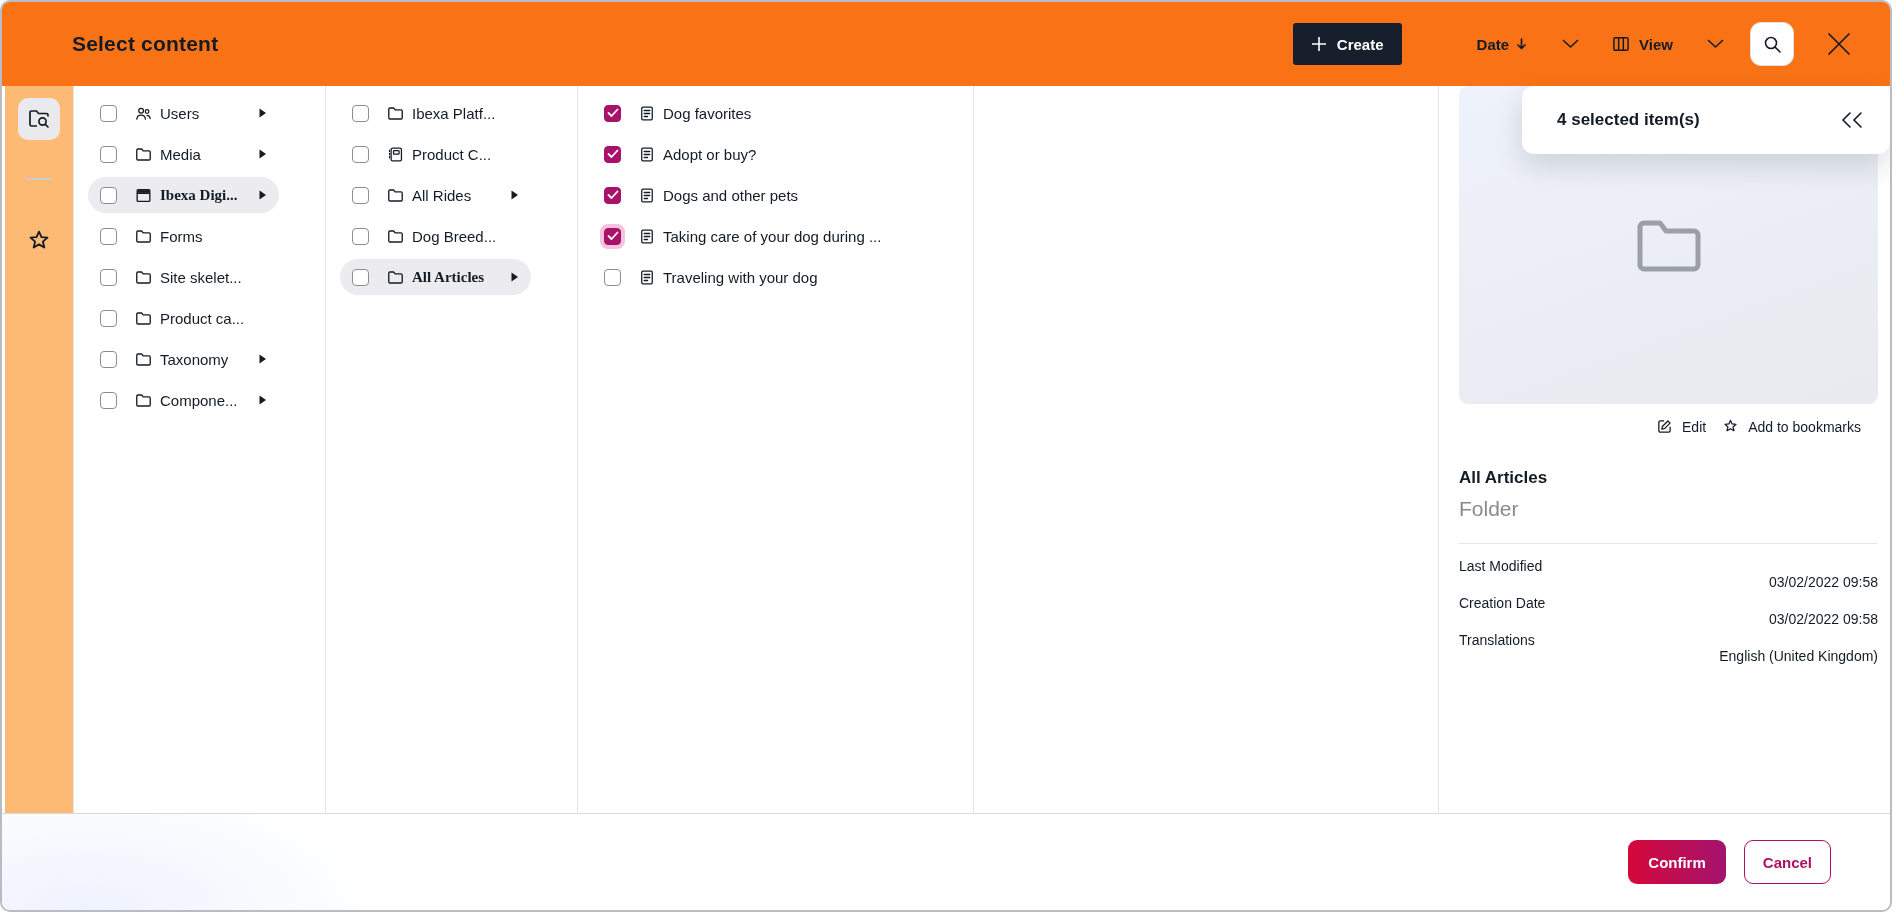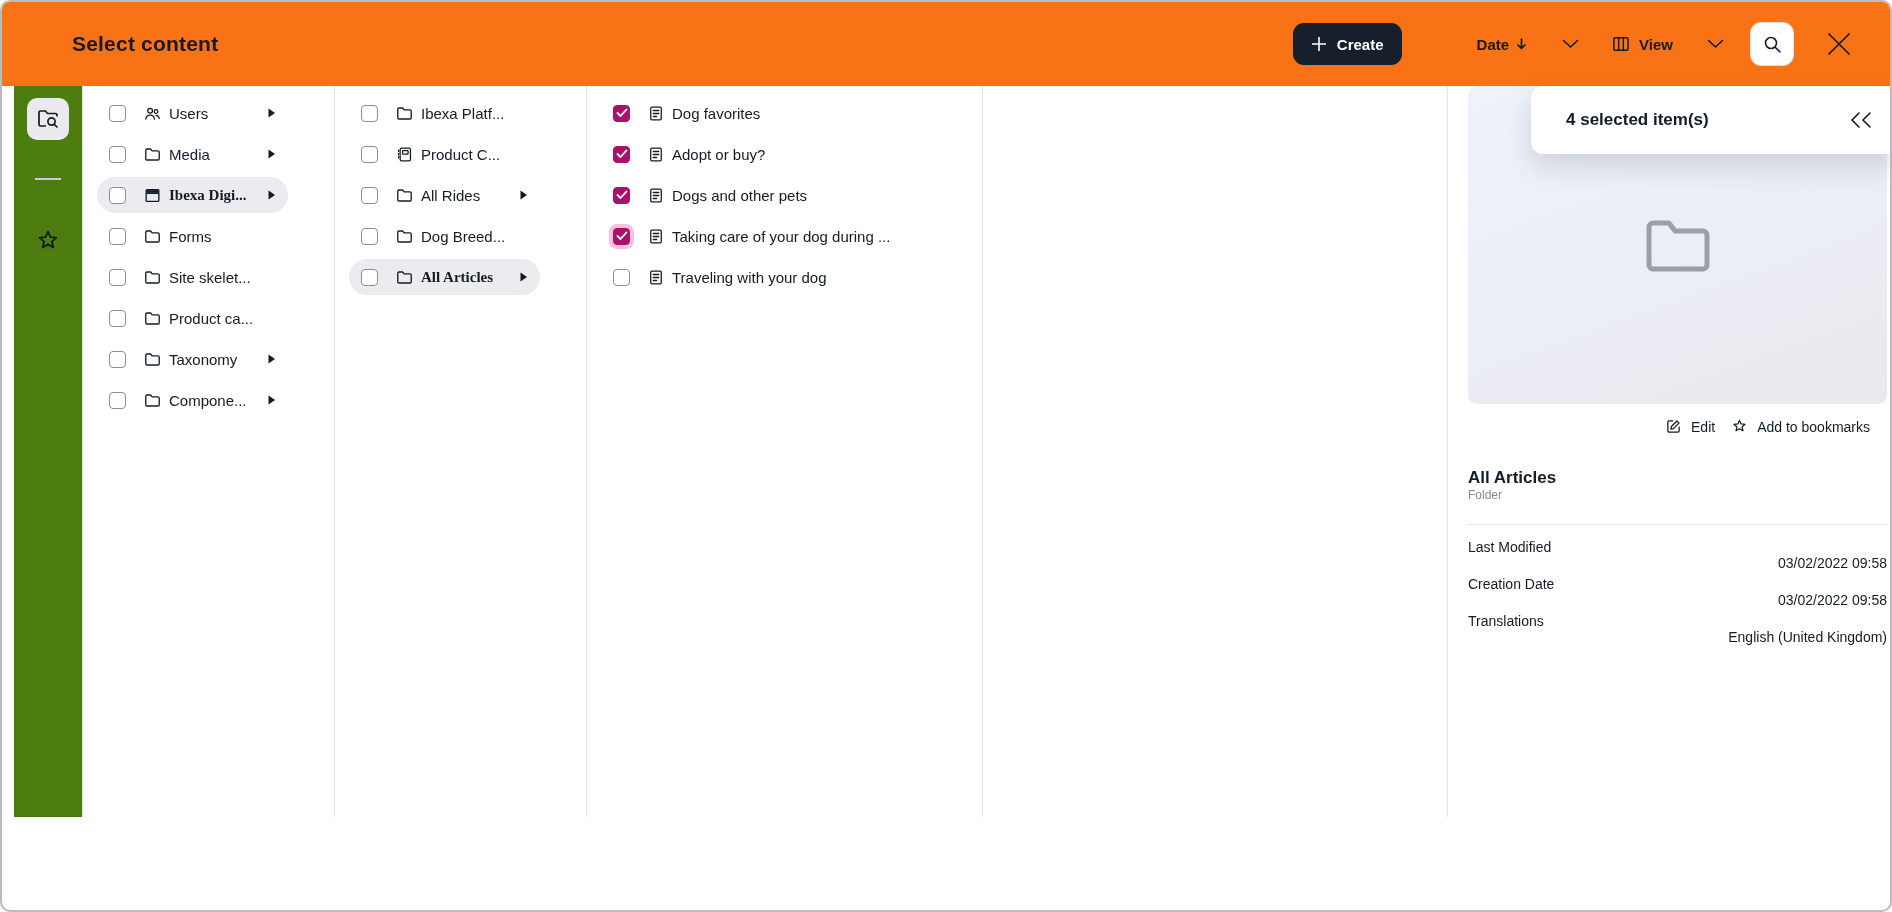--- a/index.html
+++ b/index.html
@@ -8,35 +8,35 @@
   .app {
     position:relative; width:1892px; height:912px; background:#fff;
     border:2px solid #b9bcc0; border-radius:10px; overflow:hidden;
   }
   
   .header { position:absolute; top:0; left:0; right:0; height:84px; display:flex; align-items:center; background:#f97316; }
   .page-title { margin-left:70px; font-size:21px; font-weight:bold; letter-spacing:.2px; }
   .hspacer { flex:1; }
   .btn-create {
     display:flex; align-items:center; gap:10px; height:42px; padding:0 18px;
-    background:#161f2b; color:#fff; border:none; border-radius:11px;
+    background:#161f2b; color:#fff; border:none; border-radius:3px;
     font-size:15px; font-weight:bold; cursor:pointer;
   }
   .sort-group { display:flex; align-items:center; margin-left:75px; gap:6px; font-size:15px; font-weight:bold; cursor:pointer; }
   .sort-chevron { margin-left:28px; }
   .view-group { display:flex; align-items:center; margin-left:32px; gap:8px; font-size:15px; font-weight:bold; cursor:pointer; }
   .view-chevron { margin-left:26px; }
   .btn-search {
     width:44px; height:44px; margin-left:26px; border:1px solid #e2e3e7; border-radius:11px;
     background:#fff; display:flex; align-items:center; justify-content:center; cursor:pointer;
   }
   .btn-close { margin-left:28px; margin-right:34px; width:34px; height:34px; background:none; border:none; display:flex; align-items:center; justify-content:center; cursor:pointer; }
   svg { display:block; }
   
-  .main { position:absolute; top:84px; left:12px; right:0; height:731px; background:#4d7c0f; }
+  .main { position:absolute; top:84px; left:3px; right:0; height:731px; background:#fdba74; }
   .rail { position:absolute; left:0; top:0; width:69px; height:100%; border-right:1px solid #e4e5e9; display:flex; flex-direction:column; align-items:center; }
   .rail-btn { width:42px; height:42px; margin-top:12px; border:none; background:none; border-radius:10px; display:flex; align-items:center; justify-content:center; cursor:pointer; }
   .rail-btn.active { background:#eae9ed; }
   .rail-divider { width:26px; height:2px; background:#c9ccd1; margin:38px 0 28px 0; }
   .col { position:absolute; top:0; height:100%; border-right:1px solid #e4e5e9; padding-top:9px; background:#fff; }
   .col1 { left:69px;  width:252px; }
   .col2 { left:321px; width:252px; }
   .col3 { left:573px; width:396px; }
   .col4 { left:969px; width:465px; }
   .tree-row {
@@ -67,21 +67,21 @@
     position:absolute; left:83px; right:7px; top:0; height:68px; background:#fff;
     border-radius:12px; box-shadow:0 12px 28px rgba(20,30,50,.14);
     display:flex; align-items:center; padding:0 26px 0 35px;
   }
   .selected-count { font-size:17px; font-weight:bold; }
   .collapse-btn { margin-left:auto; background:none; border:none; cursor:pointer; color:#131c26; }
   .panel-actions { position:absolute; top:332px; right:36px; display:flex; align-items:center; gap:16px; }
   .panel-action { display:flex; align-items:center; gap:9px; font-size:14px; background:none; border:none; color:#131c26; cursor:pointer; }
   .meta { position:absolute; left:20px; right:19px; top:382px; }
   .item-title { font-size:17px; font-weight:bold; }
-  .item-type { font-size:12px; color:#878b90; }
+  .item-type { font-size:21px; color:#878b90; margin-top:9px; }
   .meta-divider { height:1px; background:#e6e7ea; margin:22px 0 14px 0; }
   .detail-row { display:flex; align-items:flex-start; height:37px; font-size:14px;flex-direction:column; }
   .detail-value { margin-left:auto; text-align:right; }
   
   .footer { position:absolute; left:0; right:0; bottom:0; height:97px; border-top:1px solid #d9dbe0; background:#fff; display:flex; align-items:center; justify-content:flex-end; }
   .footer::before {
     content:""; position:absolute; left:0; bottom:0; width:560px; height:97px;
     background:radial-gradient(ellipse 420px 190px at 15% 100%, rgba(90,130,240,.10), rgba(90,130,240,0) 70%);
     pointer-events:none;
   }
@@ -469,14 +469,18 @@
           <span class="detail-value">03/02/2022 09:58</span>
         </div>
         <div class="detail-row">
           <span>Translations</span>
           <span class="detail-value">English (United Kingdom)</span>
         </div>
       </div>
     </div>
   </div>
 
+  <div class="footer">
+    <button class="btn-confirm">Confirm</button>
+    <button class="btn-cancel">Cancel</button>
+  </div>
 
 </div>
 
 </body></html>

